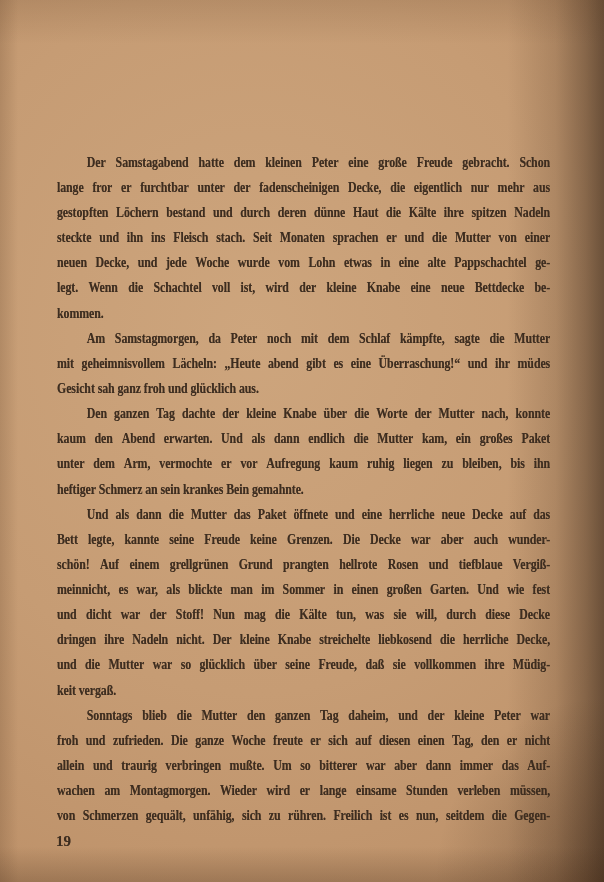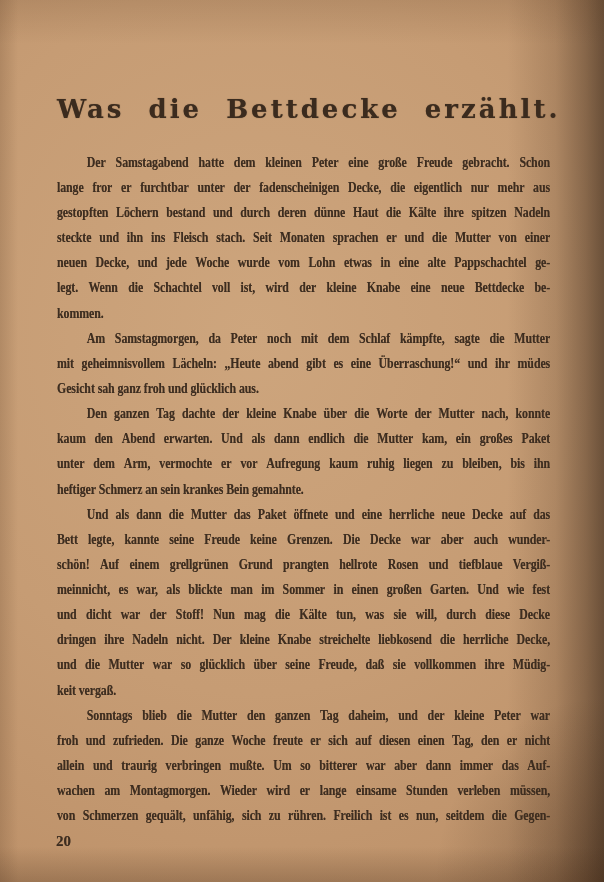--- a/index.html
+++ b/index.html
@@ -88,21 +88,20 @@
 </head>
 <body>
 
 <div class="paper">
   <div class="shade shade-right"></div>
   <div class="shade shade-corner"></div>
   <div class="shade shade-top"></div>
   <div class="shade shade-left"></div>
   <div class="shade shade-bottom"></div>
 
-  <div class="title">Was die Bettdecke erzählt.</div>
 
   <div class="textblock">
     <div class="para">
       <div class="tline jline first">
           <span>Der</span>
           <span>Samstagabend</span>
           <span>hatte</span>
           <span>dem</span>
           <span>kleinen</span>
           <span>Peter</span>
@@ -463,14 +462,14 @@
           <span>ist</span>
           <span>es</span>
           <span>nun,</span>
           <span>seitdem</span>
           <span>die</span>
           <span>Gegen-</span>
         </div>
     </div>
   </div>
 
-  <div class="pagenum">20</div>
+  <div class="pagenum">19</div>
 </div>
 
 </body></html>

